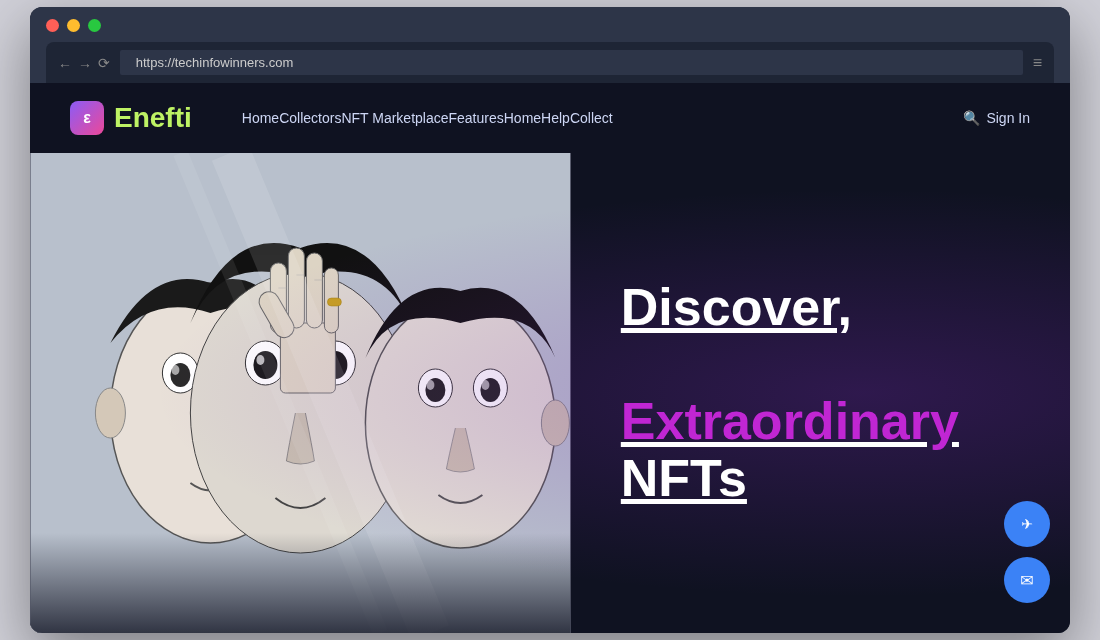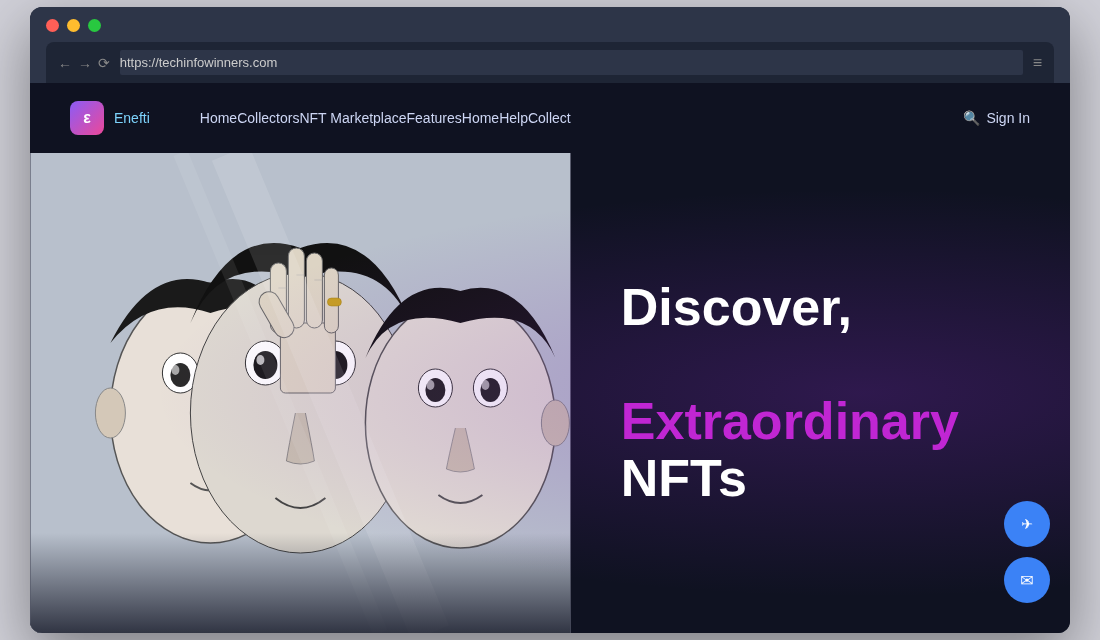--- a/index.html
+++ b/index.html
@@ -61,21 +61,21 @@
       font-size: 14px;
       cursor: pointer;
       background: none;
       border: none;
     }
 
     .address-bar {
       flex: 1;
       background: #2d3548;
       border-radius: 2px;
-      padding: 5px 0;
+      padding: 5px 16px;
       color: #ccc;
       font-size: 13px;
       border: none;
       outline: none;
     }
 
     .menu-icon {
       color: #888;
       font-size: 16px;
       cursor: pointer;
@@ -114,23 +114,23 @@
       border-radius: 8px;
       display: flex;
       align-items: center;
       justify-content: center;
       font-weight: bold;
       color: white;
       font-size: 16px;
     }
 
     .logo-text {
-      font-size: 14px;
-      font-weight: 400;
-      color: #7dd3fc;
+      font-size: 28px;
+      font-weight: 700;
+      color: #bef264;
     }
 
     .nav-links {
       display: flex;
       align-items: center;
       flex: 1;
     }
 
     .nav-link {
       color: #cdd6f4;
@@ -202,20 +202,21 @@
       flex-direction: column;
       justify-content: center;
     }
 
     .hero-title {
       font-size: 52px;
       font-weight: 800;
       color: white;
       line-height: 1.1;
       margin-bottom: 20px;
+      text-decoration: underline;
     }
 
     .hero-title-highlight {
       color: #c026d3;
     }
 
     .hero-desc {
       font-size: 14px;
       color: #9ca3af;
       line-height: 1.6;

